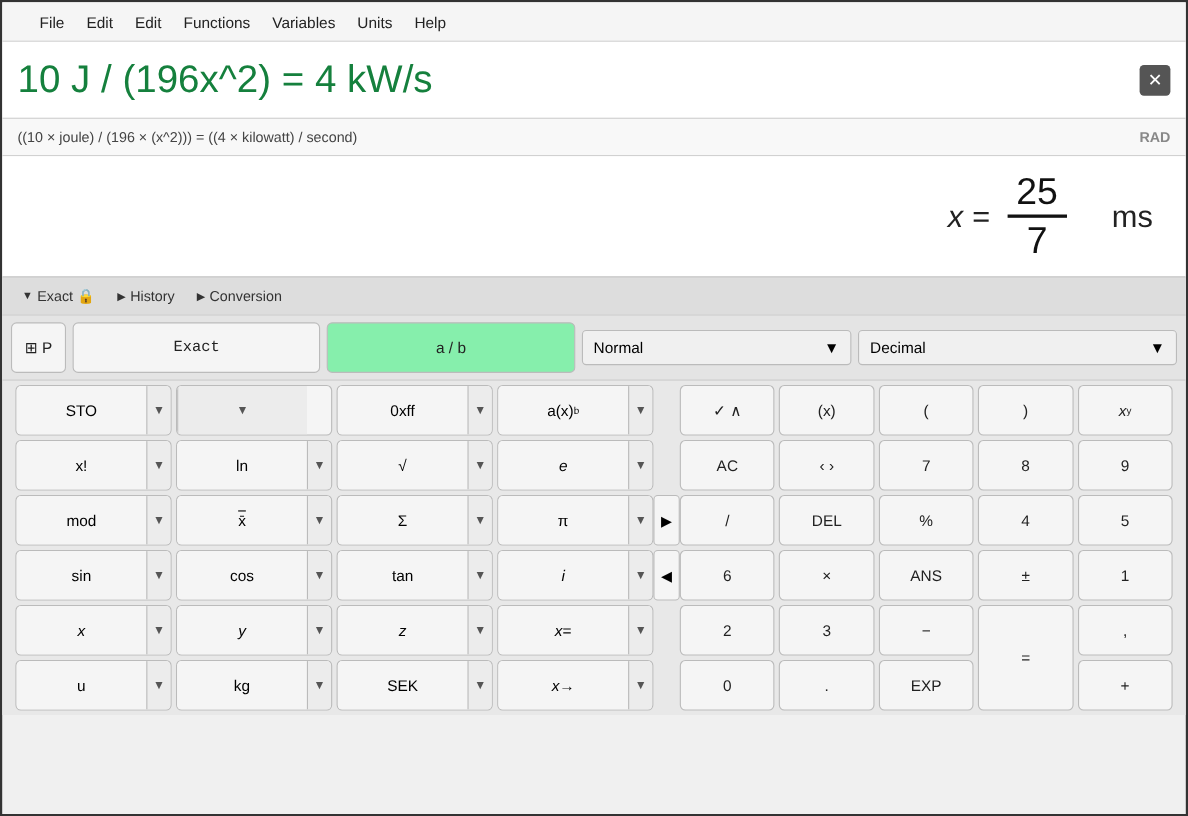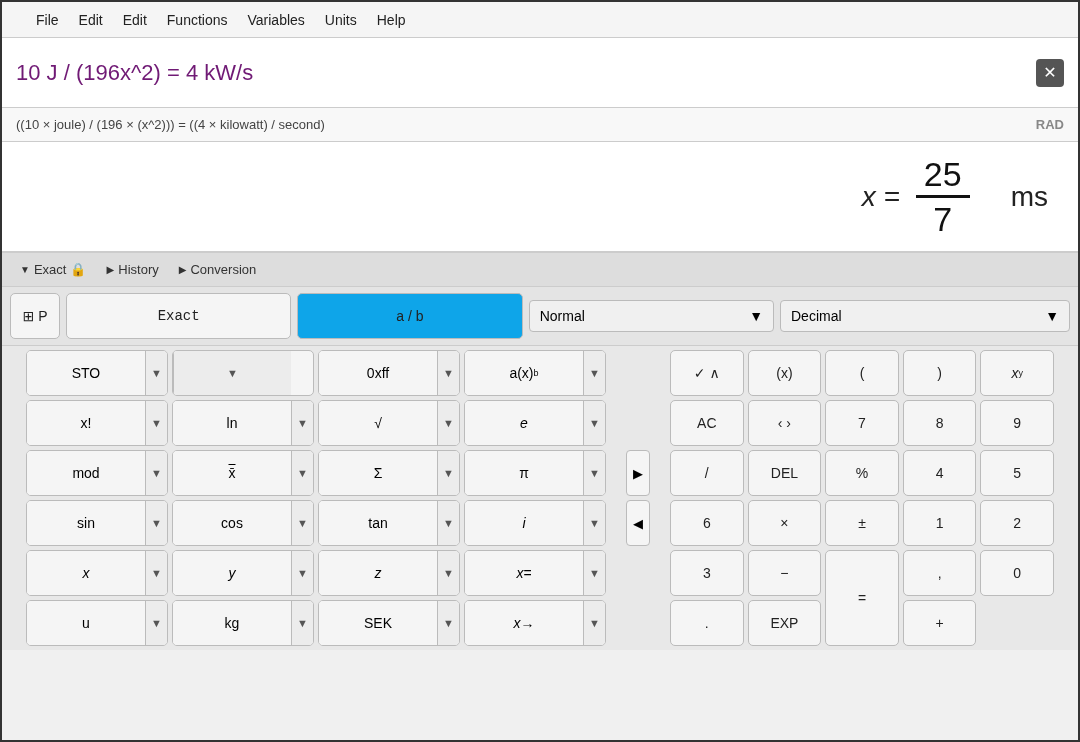--- a/index.html
+++ b/index.html
@@ -33,23 +33,23 @@
     #input-area {
       background: #fff;
       border-bottom: 1px solid #ccc;
       padding: 10px 14px;
       display: flex;
       align-items: center;
       position: relative;
       min-height: 70px;
     }
     #formula-input {
-      font-size: 22px;
+      font-size: 35px;
       font-weight: 400;
-      color: #701a75;
+      color: #15803d;
       border: none;
       outline: none;
       flex: 1;
       background: transparent;
       font-family: inherit;
     }
     #clear-btn {
       width: 28px;
       height: 28px;
       background: #555;
@@ -173,40 +173,40 @@
       font-size: 14px;
       border: 1px solid #bbb;
       background: #f0f0f0;
       cursor: pointer;
       border-radius: 4px;
       text-align: center;
     }
     .mode-btn.active { background: #c8c8c8; }
     #mode-grid { width: 44px; }
     #mode-exact { flex: 1; }
-    #mode-ab { flex: 1; background: #0ea5e9; }
+    #mode-ab { flex: 1; background: #86efac; }
     .mode-dropdown {
       display: flex;
       align-items: center;
       justify-content: space-between;
       padding: 7px 10px;
       font-size: 14px;
       border: 1px solid #bbb;
       background: #f0f0f0;
       cursor: pointer;
       border-radius: 4px;
     }
     #mode-normal { flex: 1; }
     #mode-decimal { flex: 1.2; }
 
     
     #calc-grid {
       display: flex;
-      padding: 4px 24px;
-      gap: 20px;
+      padding: 4px 12px;
+      gap: 0;
     }
     #left-keys {
       display: grid;
       grid-template-columns: repeat(4, 1fr);
       gap: 4px;
       flex: 0 0 580px;
     }
     #arrow-col {
       display: flex;
       flex-direction: column;
@@ -488,20 +488,21 @@
       <button class="calc-btn">8</button>
       <button class="calc-btn">9</button>
       <button class="calc-btn">/</button>
       <button class="calc-btn">DEL</button>
 
       <button class="calc-btn">%</button>
       <button class="calc-btn">4</button>
       <button class="calc-btn">5</button>
       <button class="calc-btn">6</button>
       <button class="calc-btn">×</button>
+      <button class="calc-btn">ANS</button>
 
       <button class="calc-btn">±</button>
       <button class="calc-btn">1</button>
       <button class="calc-btn">2</button>
       <button class="calc-btn">3</button>
       <button class="calc-btn">−</button>
       <button class="calc-btn" style="grid-row: span 2; height: auto;">=</button>
 
       <button class="calc-btn">,</button>
       <button class="calc-btn">0</button>

